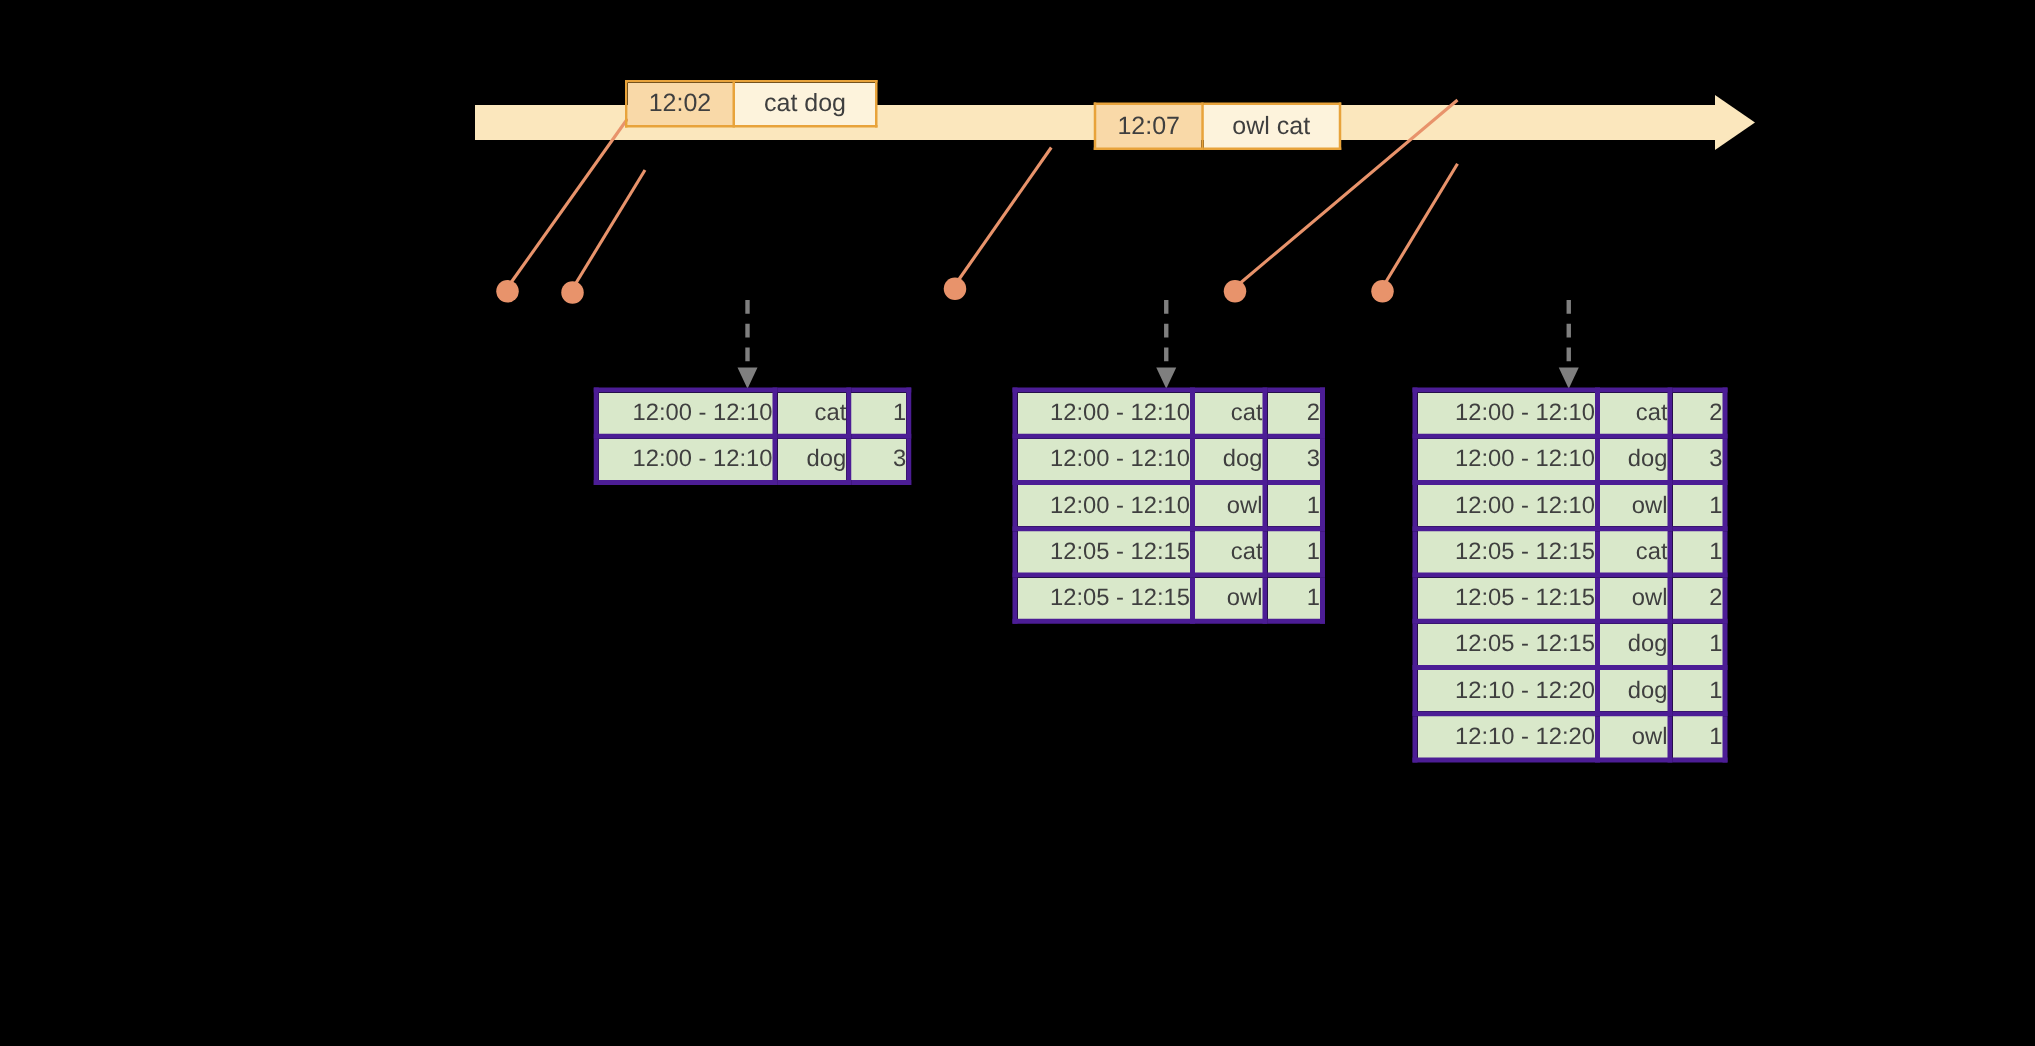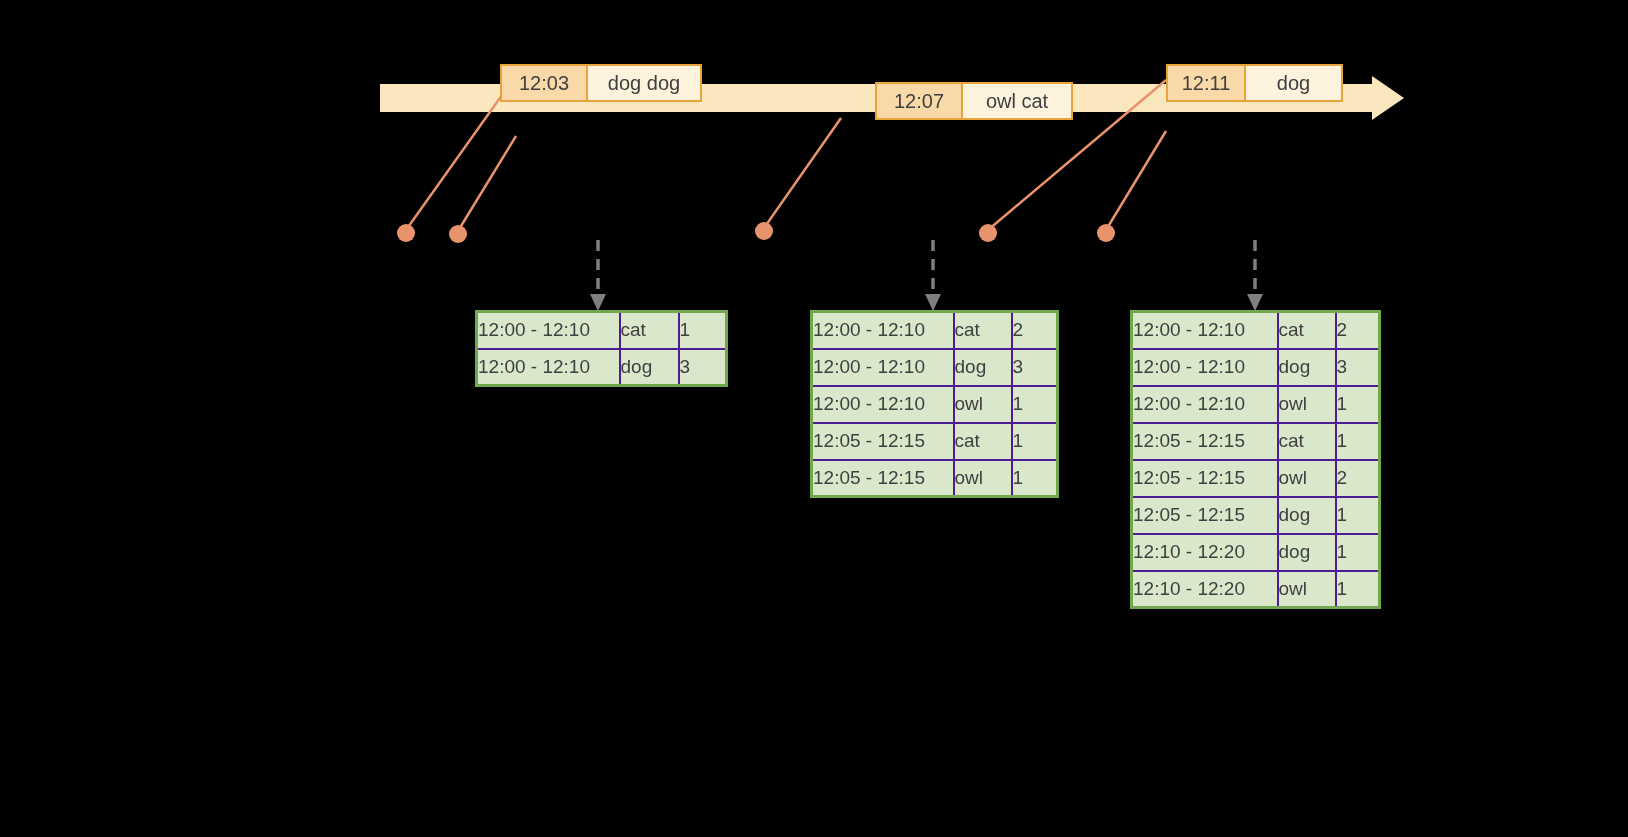--- a/index.html
+++ b/index.html
@@ -50,22 +50,22 @@
   .event-table td.words { background: var(--event_words_fill, #FDF3DC); }
 
   
   .result-table {
     font-size: 19px;
     color: var(--text, #3F3F3F);
     border: 3px solid var(--result_border, #6FA84F);
   }
   .result-table td {
     background: var(--result_cell_fill, #D9E8CA);
-    border: 2px solid #4c1d95;
-    text-align: left;
+    border: 4px solid #4c1d95;
+    text-align: right;
     height: 37px;
     overflow: hidden;
     white-space: nowrap;
   }
 </style>
 </head>
 <body>
 
 <div class="abs timeline-bar"></div>
 <div class="abs timeline-head"></div>
@@ -94,23 +94,23 @@
     <polygon class="trigger-head" points="1247,294 1263,294 1255,311"></polygon>
   </g>
 </svg>
 
 <table class="abs event-table" style="left:500px; top:64px;">
   <colgroup>
       <col style="width:86px">
       <col style="width:114px">
     </colgroup>
   <tbody>
-  <tr>
-    <td class="time">12:03</td>
-    <td class="words">dog dog</td>
+      <tr>
+    <td class="time">12:02</td>
+    <td class="words">cat dog</td>
   </tr>
 </tbody>
   </table>
 
 <table class="abs event-table" style="left:835px; top:82px;margin-left:40px;">
   <colgroup>
       <col style="width:86px">
       <col style="width:110px">
     </colgroup>
   <tbody>
@@ -120,24 +120,20 @@
   </tr>
 </tbody>
   </table>
 
 <table class="abs event-table" style="left:1166px; top:64px;">
   <colgroup>
       <col style="width:78px">
       <col style="width:97px">
     </colgroup>
   <tbody>
-      <tr>
-    <td class="time">12:11</td>
-    <td class="words">dog</td>
-  </tr>
 </tbody>
   </table>
 
 <table class="abs result-table" style="left:475px; top:310px;">
   <colgroup>
       <col style="width:143px">
       <col style="width:59px">
       <col style="width:48px">
     </colgroup>
   <tbody>

